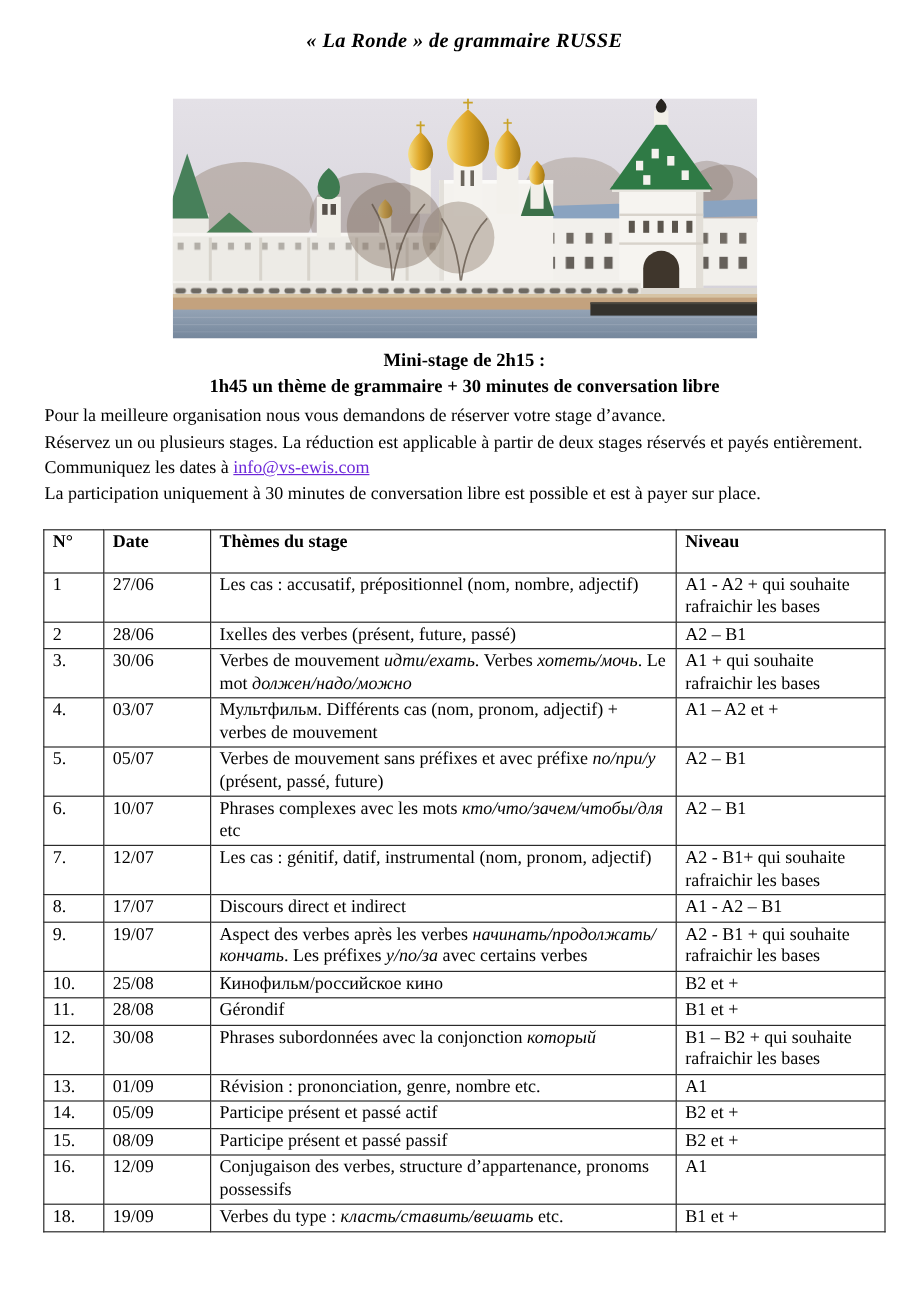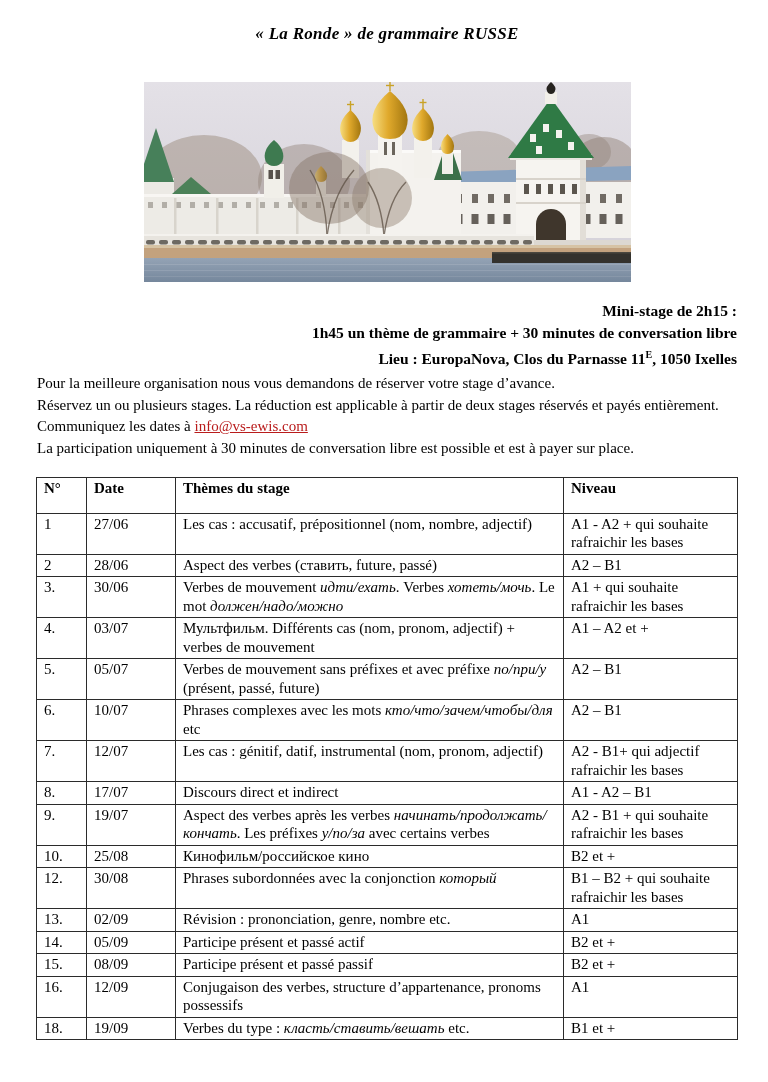--- a/index.html
+++ b/index.html
@@ -17,38 +17,38 @@
     font-size: 17px;
     font-weight: bold;
     font-style: italic;
     letter-spacing: 0.3px;
     color: #000;
   }
 
   .photo-wrap { width: 487px; margin: 38px auto 0 auto; line-height: 0; }
 
   .intro {
-    margin-top: 18px;
-    text-align: right;
+    margin-top: 8px;
+    text-align: center;
     font-weight: bold;
     font-size: 15.5px;
     line-height: 22px;
     color: #000;
   }
   .intro p { margin: 0; }
   .intro sup { font-size: 10px; vertical-align: super; }
 
   .para {
     margin-top: 3px;
     font-size: 15px;
     line-height: 21.5px;
     color: #000;
   }
   .para p { margin: 0; }
-  .para a { color: #b91c1c; text-decoration: underline; }
+  .para a { color: #6d28d9; text-decoration: underline; }
 
   table.program {
     margin: 18px 0 0 -1px;
     border-collapse: collapse;
     width: 701px;
     table-layout: fixed;
     font-size: 15px;
     line-height: 18.5px;
     color: #000;
   }
@@ -210,21 +210,20 @@
       <rect x="0" y="194" width="487" height="1" fill="#9aa7b6" opacity="0.4"></rect>
 
       <rect x="348" y="170" width="139" height="11" fill="#34322d"></rect>
       <rect x="348" y="170" width="139" height="1.5" fill="#4a473f"></rect>
     </svg>
   </div>
 
   <div class="intro">
     <p>Mini-stage de 2h15 :</p>
     <p>1h45 un thème de grammaire + 30 minutes de conversation libre</p>
-    <p><span>Lieu : EuropaNova, Clos du Parnasse 11</span><sup>E</sup><span>, 1050 Ixelles</span></p>
   </div>
 
   <div class="para">
     <p>Pour la meilleure organisation nous vous demandons de réserver votre stage d’avance.</p>
     <p><span>Réservez un ou plusieurs stages. La réduction est applicable à partir de deux stages réservés et payés entièrement. Communiquez les dates à </span><a href="#">info@vs-ewis.com</a></p>
     <p>La participation uniquement à 30 minutes de conversation libre est possible et est à payer sur place.</p>
   </div>
 
   <table class="program">
     <colgroup>
@@ -244,21 +243,21 @@
     <tbody>
         <tr>
           <td>1</td>
           <td>27/06</td>
           <td><span>Les cas : accusatif, prépositionnel (nom, nombre, adjectif)</span></td>
           <td>A1 - A2 + qui souhaite rafraichir les bases</td>
         </tr>
         <tr>
           <td>2</td>
           <td>28/06</td>
-          <td><span>Aspect des verbes (ставить, future, passé)</span></td>
+          <td><span>Ixelles des verbes (présent, future, passé)</span></td>
           <td>A2 – B1</td>
         </tr>
         <tr>
           <td>3.</td>
           <td>30/06</td>
           <td><span>Verbes de mouvement </span><i>идти/ехать</i><span>. Verbes </span><i>хотеть/мочь</i><span>. Le mot </span><i>должен/надо/можно</i></td>
           <td>A1 + qui souhaite rafraichir les bases</td>
         </tr>
         <tr>
           <td>4.</td>
@@ -275,49 +274,55 @@
         <tr>
           <td>6.</td>
           <td>10/07</td>
           <td><span>Phrases complexes avec les mots </span><i>кто/что/зачем/чтобы/для</i><span> etc</span></td>
           <td>A2 – B1</td>
         </tr>
         <tr>
           <td>7.</td>
           <td>12/07</td>
           <td><span>Les cas : génitif,  datif, instrumental  (nom, pronom, adjectif)</span></td>
-          <td>A2 - B1+ qui adjectif rafraichir les bases</td>
+          <td>A2 - B1+ qui souhaite rafraichir les bases</td>
         </tr>
         <tr>
           <td>8.</td>
           <td>17/07</td>
           <td><span>Discours direct et indirect</span></td>
           <td>A1 - A2 – B1</td>
         </tr>
         <tr>
           <td>9.</td>
           <td>19/07</td>
           <td><span>Aspect des verbes après les verbes </span><i>начинать/продолжать/кончать</i><span>. Les préfixes </span><i>у/по/за</i><span> avec certains verbes</span></td>
           <td>A2 - B1 + qui souhaite rafraichir les bases</td>
         </tr>
         <tr>
           <td>10.</td>
           <td>25/08</td>
           <td><span>Кинофильм/российское кино</span></td>
           <td>B2 et +</td>
         </tr>
         <tr>
+          <td>11.</td>
+          <td>28/08</td>
+          <td><span>Gérondif</span></td>
+          <td>B1 et +</td>
+        </tr>
+        <tr>
           <td>12.</td>
           <td>30/08</td>
           <td><span>Phrases subordonnées avec la conjonction </span><i>который</i></td>
           <td>B1 – B2 + qui souhaite rafraichir les bases</td>
         </tr>
         <tr>
           <td>13.</td>
-          <td>02/09</td>
+          <td>01/09</td>
           <td><span>Révision : prononciation, genre, nombre etc.</span></td>
           <td>A1</td>
         </tr>
         <tr>
           <td>14.</td>
           <td>05/09</td>
           <td><span>Participe présent et passé actif</span></td>
           <td>B2 et +</td>
         </tr>
         <tr>

